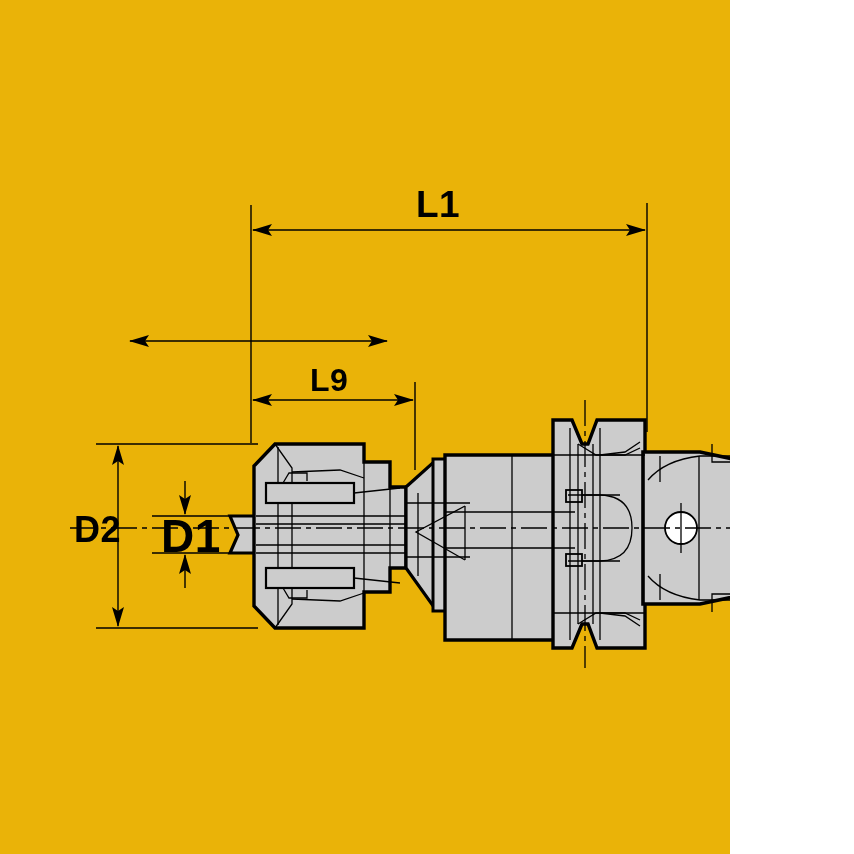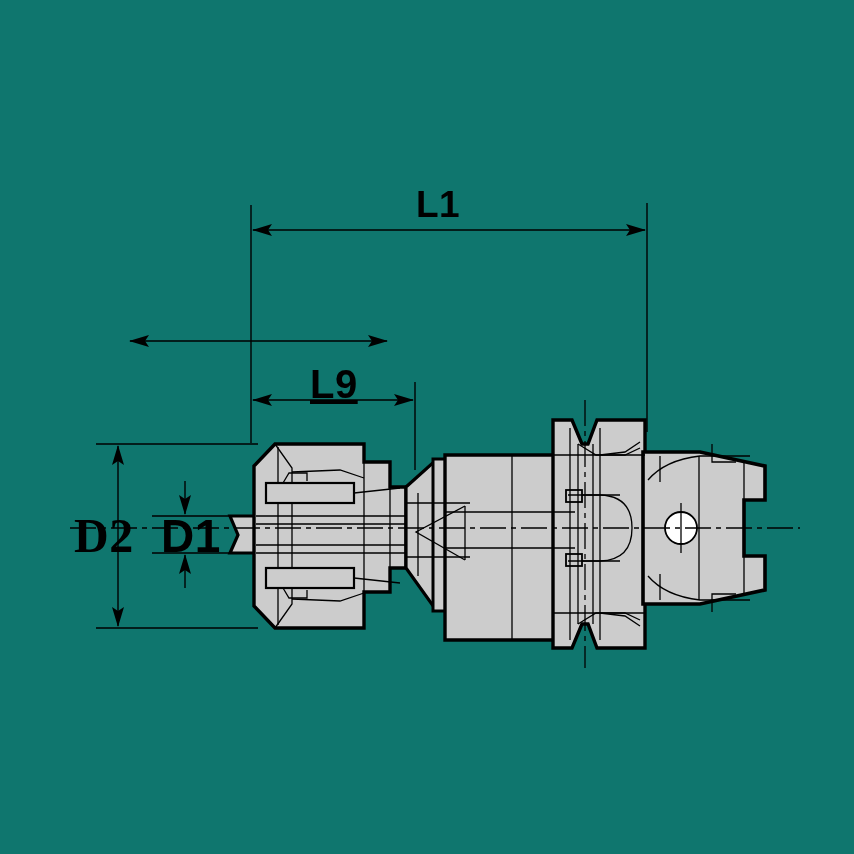--- a/index.html
+++ b/index.html
@@ -5,44 +5,44 @@
   html, body {
     margin: 0;
     padding: 0;
     background: #ffffff;
   }
   body {
     font-family: "Liberation Sans", sans-serif;
   }
   #stage {
     position: relative;
-    width: 854px;
+    width: 730px;
     height: 854px;
-    background: #0f766e;
+    background: #eab308;
     overflow: hidden;
   }
   #drawing {
     position: absolute;
     left: 0;
     top: 0;
     width: 854px;
     height: 854px;
   }
   .dim-label {
     position: absolute;
     font-family: "Liberation Sans", sans-serif;
     font-weight: bold;
     color: #000000;
     white-space: nowrap;
     line-height: 1;
     letter-spacing: 0.5px;
   }
   #label-L1 { left: 416px; top: 186px; font-size: 37px; }
-  #label-L9 { left: 310px; top: 364px; font-size: 40px; text-decoration: underline; }
-  #label-D2 { left: 74px;  top: 512px; font-size: 48px; font-family: Liberation Serif, serif; }
+  #label-L9 { left: 310px; top: 364px; font-size: 32px; }
+  #label-D2 { left: 74px;  top: 512px; font-size: 36px; }
   #label-D1 { left: 161px; top: 513px; font-size: 46px; }
 </style>
 </head>
 <body>
 
 <div id="stage">
 
   <svg id="drawing" viewBox="0 0 854 854">
 
     <g stroke="#000000" fill="none" stroke-width="1.4">

